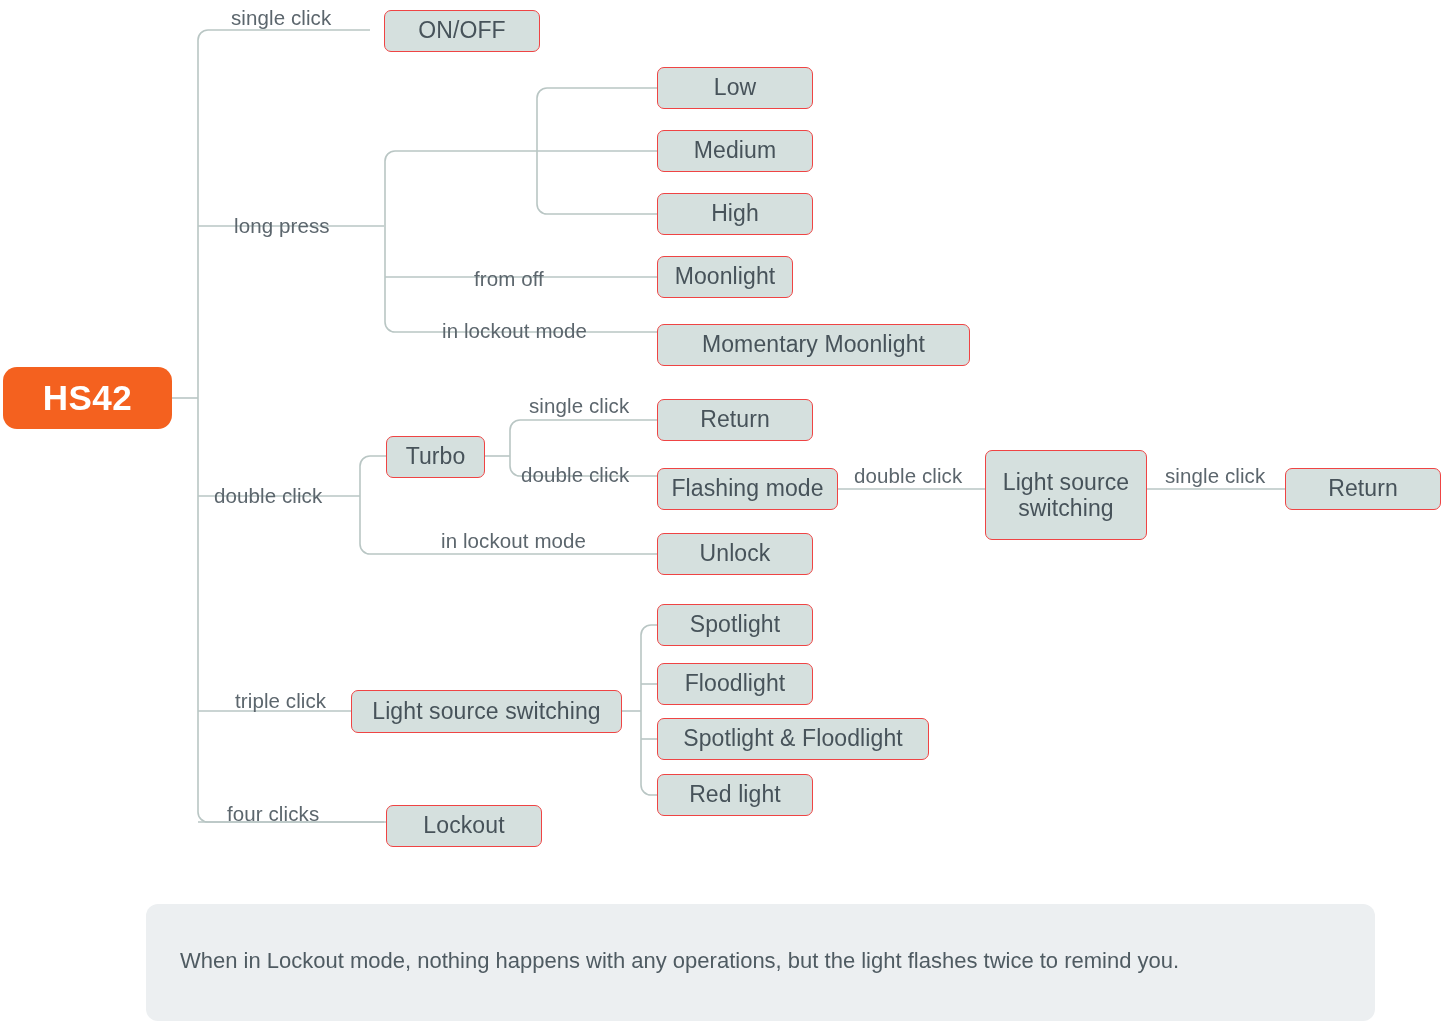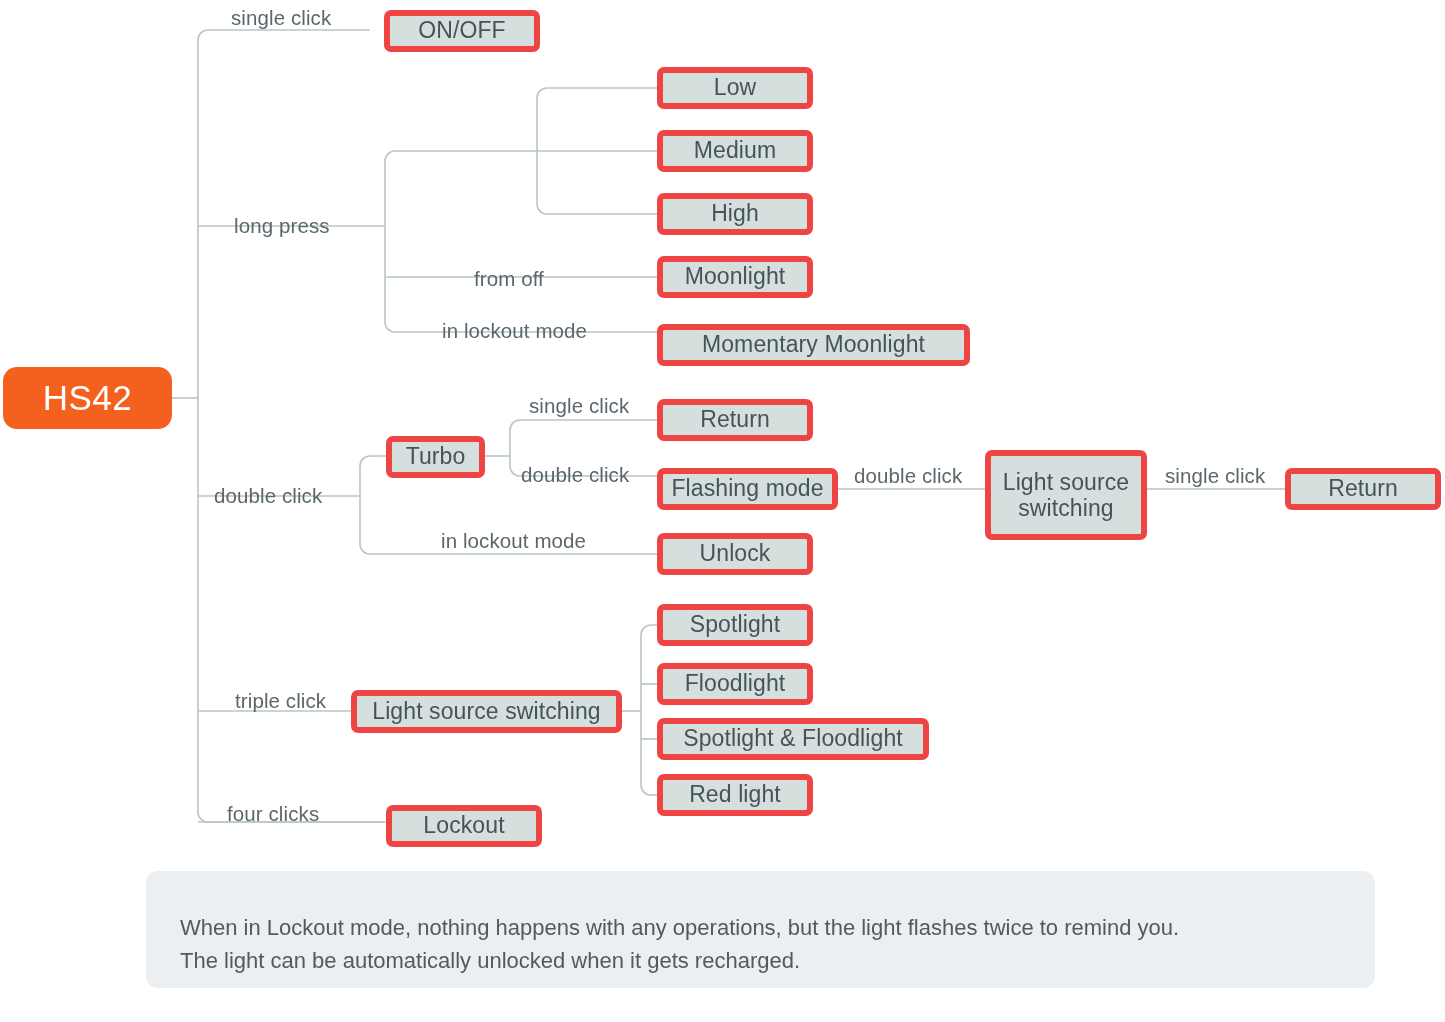--- a/index.html
+++ b/index.html
@@ -27,21 +27,21 @@
     pointer-events: none;
   }
   .node {
     position: absolute;
     box-sizing: border-box;
     display: flex;
     align-items: center;
     justify-content: center;
     text-align: center;
     background: #d5e0de;
-    border: 6px solid #ef4444;
+    border: 1px solid #ef4444;
     border-radius: 7px;
     color: #47535a;
     font-size: 23px;
     line-height: 1.12;
     letter-spacing: 0.1px;
     padding: 0 6px;
     white-space: nowrap;
   }
   .node.two-line {
     white-space: normal;
@@ -51,21 +51,21 @@
     position: absolute;
     box-sizing: border-box;
     display: flex;
     align-items: center;
     justify-content: center;
     background: #f4611f;
     border: none;
     border-radius: 14px;
     color: #ffffff;
     font-size: 35px;
-    font-weight: normal;
+    font-weight: bold;
     letter-spacing: 0.5px;
   }
   .edge-label {
     position: absolute;
     color: #5c666d;
     font-size: 20.5px;
     line-height: 1;
     white-space: nowrap;
     letter-spacing: 0.1px;
   }
@@ -146,21 +146,21 @@
 
   <div class="node" style="left:657px; top:67px; width:156px; height:42px;">
     <span>Low</span>
   </div>
   <div class="node" style="left:657px; top:130px; width:156px; height:42px;">
     <span>Medium</span>
   </div>
   <div class="node" style="left:657px; top:193px; width:156px; height:42px;">
     <span>High</span>
   </div>
-  <div class="node" style="left:657px; top:256px; width:156px; height:42px;">
+  <div class="node" style="left:657px; top:256px; width:136px; height:42px;">
     <span>Moonlight</span>
   </div>
   <div class="node" style="left:657px; top:324px; width:313px; height:42px;">
     <span>Momentary Moonlight</span>
   </div>
 
   <div class="node" style="left:386px; top:436px; width:99px; height:42px;">
     <span>Turbo</span>
   </div>
   <div class="node" style="left:657px; top:399px; width:156px; height:42px;">
@@ -193,18 +193,17 @@
     <span>Spotlight &amp; Floodlight</span>
   </div>
   <div class="node" style="left:657px; top:774px; width:156px; height:42px;">
     <span>Red light</span>
   </div>
 
   <div class="node" style="left:386px; top:805px; width:156px; height:42px;">
     <span>Lockout</span>
   </div>
 
-  <div class="note-box" style="left:146px; top:871px; width:1229px; height:117px;">
+  <div class="note-box" style="left:146px; top:904px; width:1229px; height:117px;">
     <span class="note-line">When in Lockout mode, nothing happens with any operations, but the light flashes twice to remind you.</span>
-    <span class="note-line">The light can be automatically unlocked when it gets recharged.</span>
   </div>
 
 </div>
 
 </body></html>

